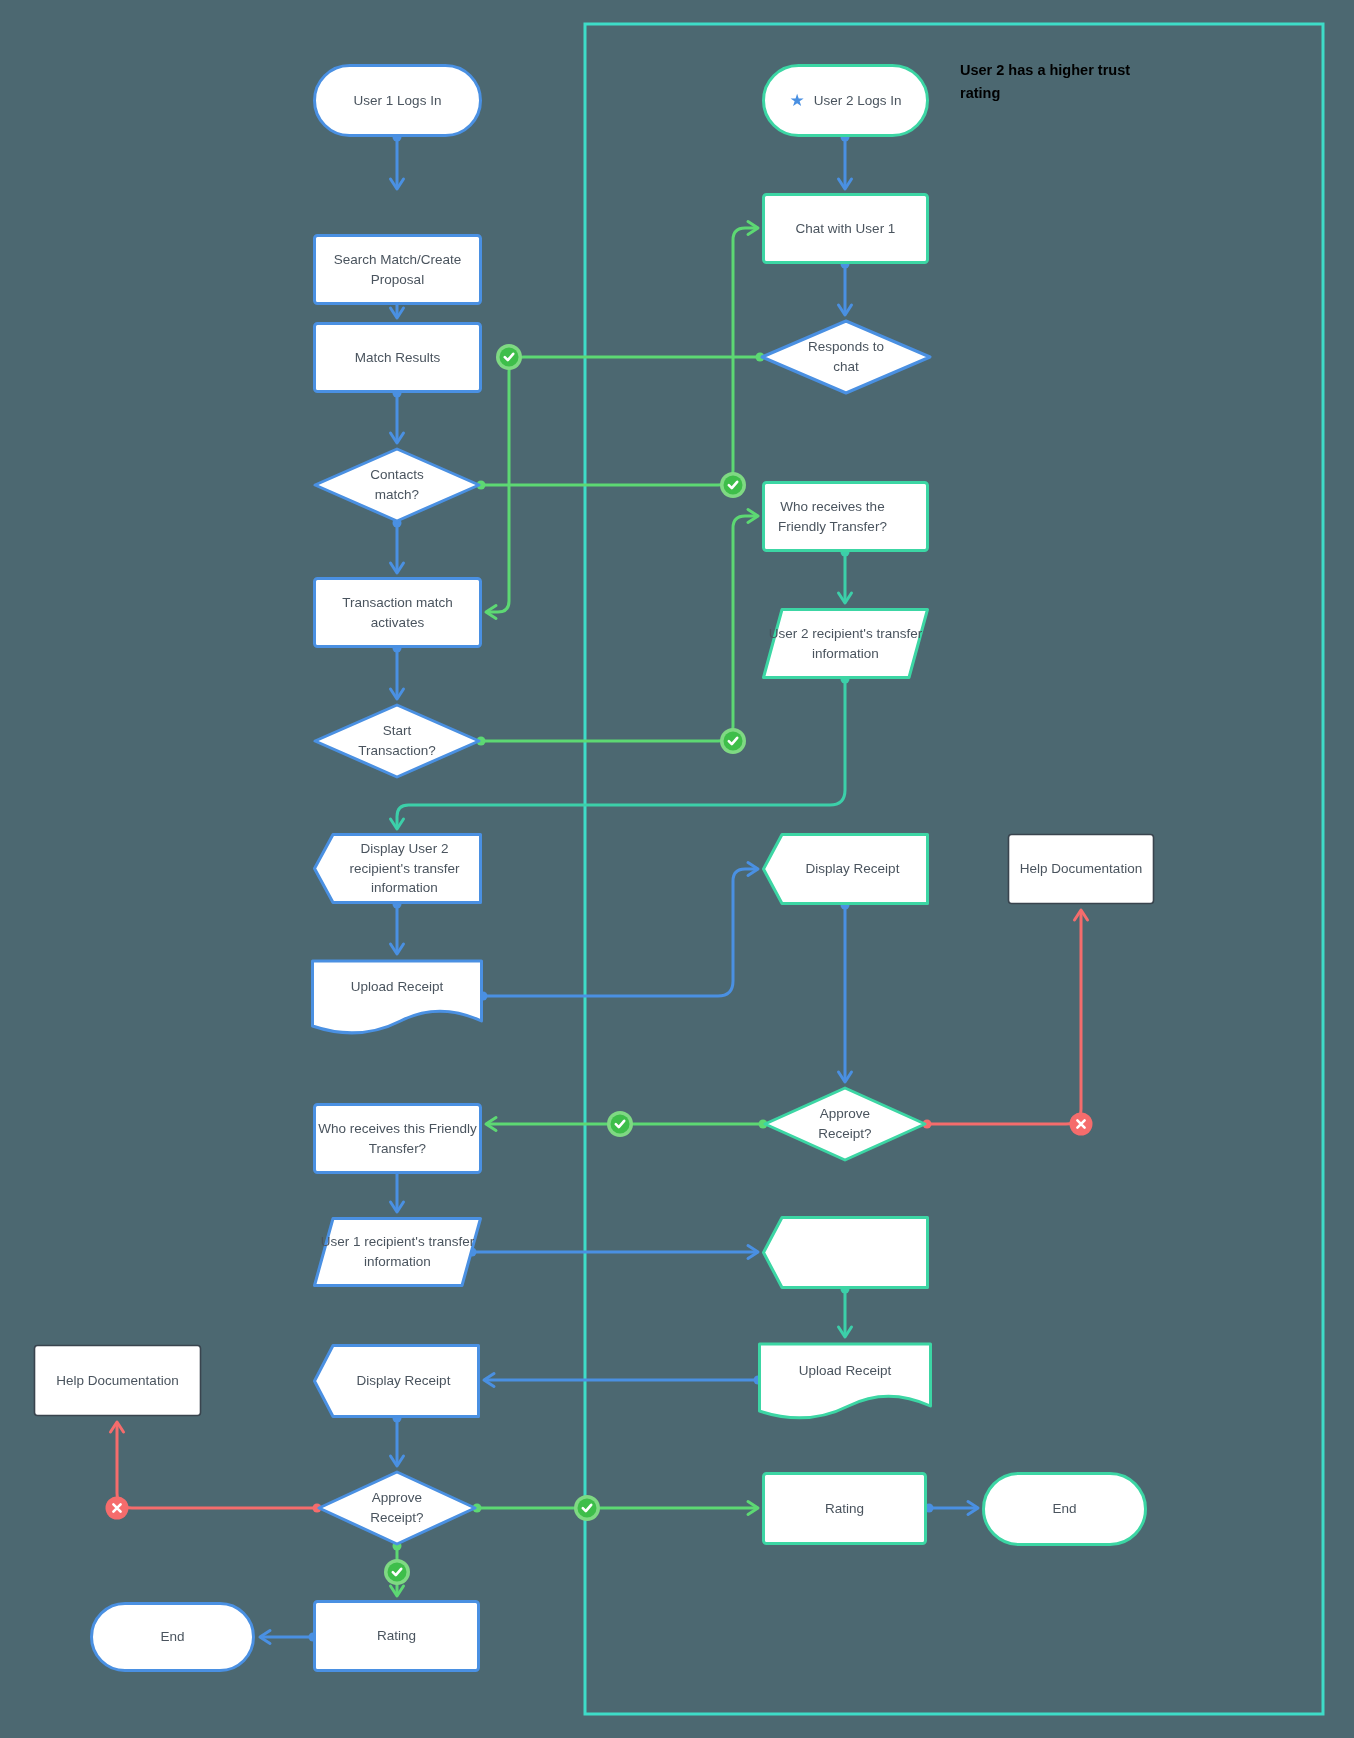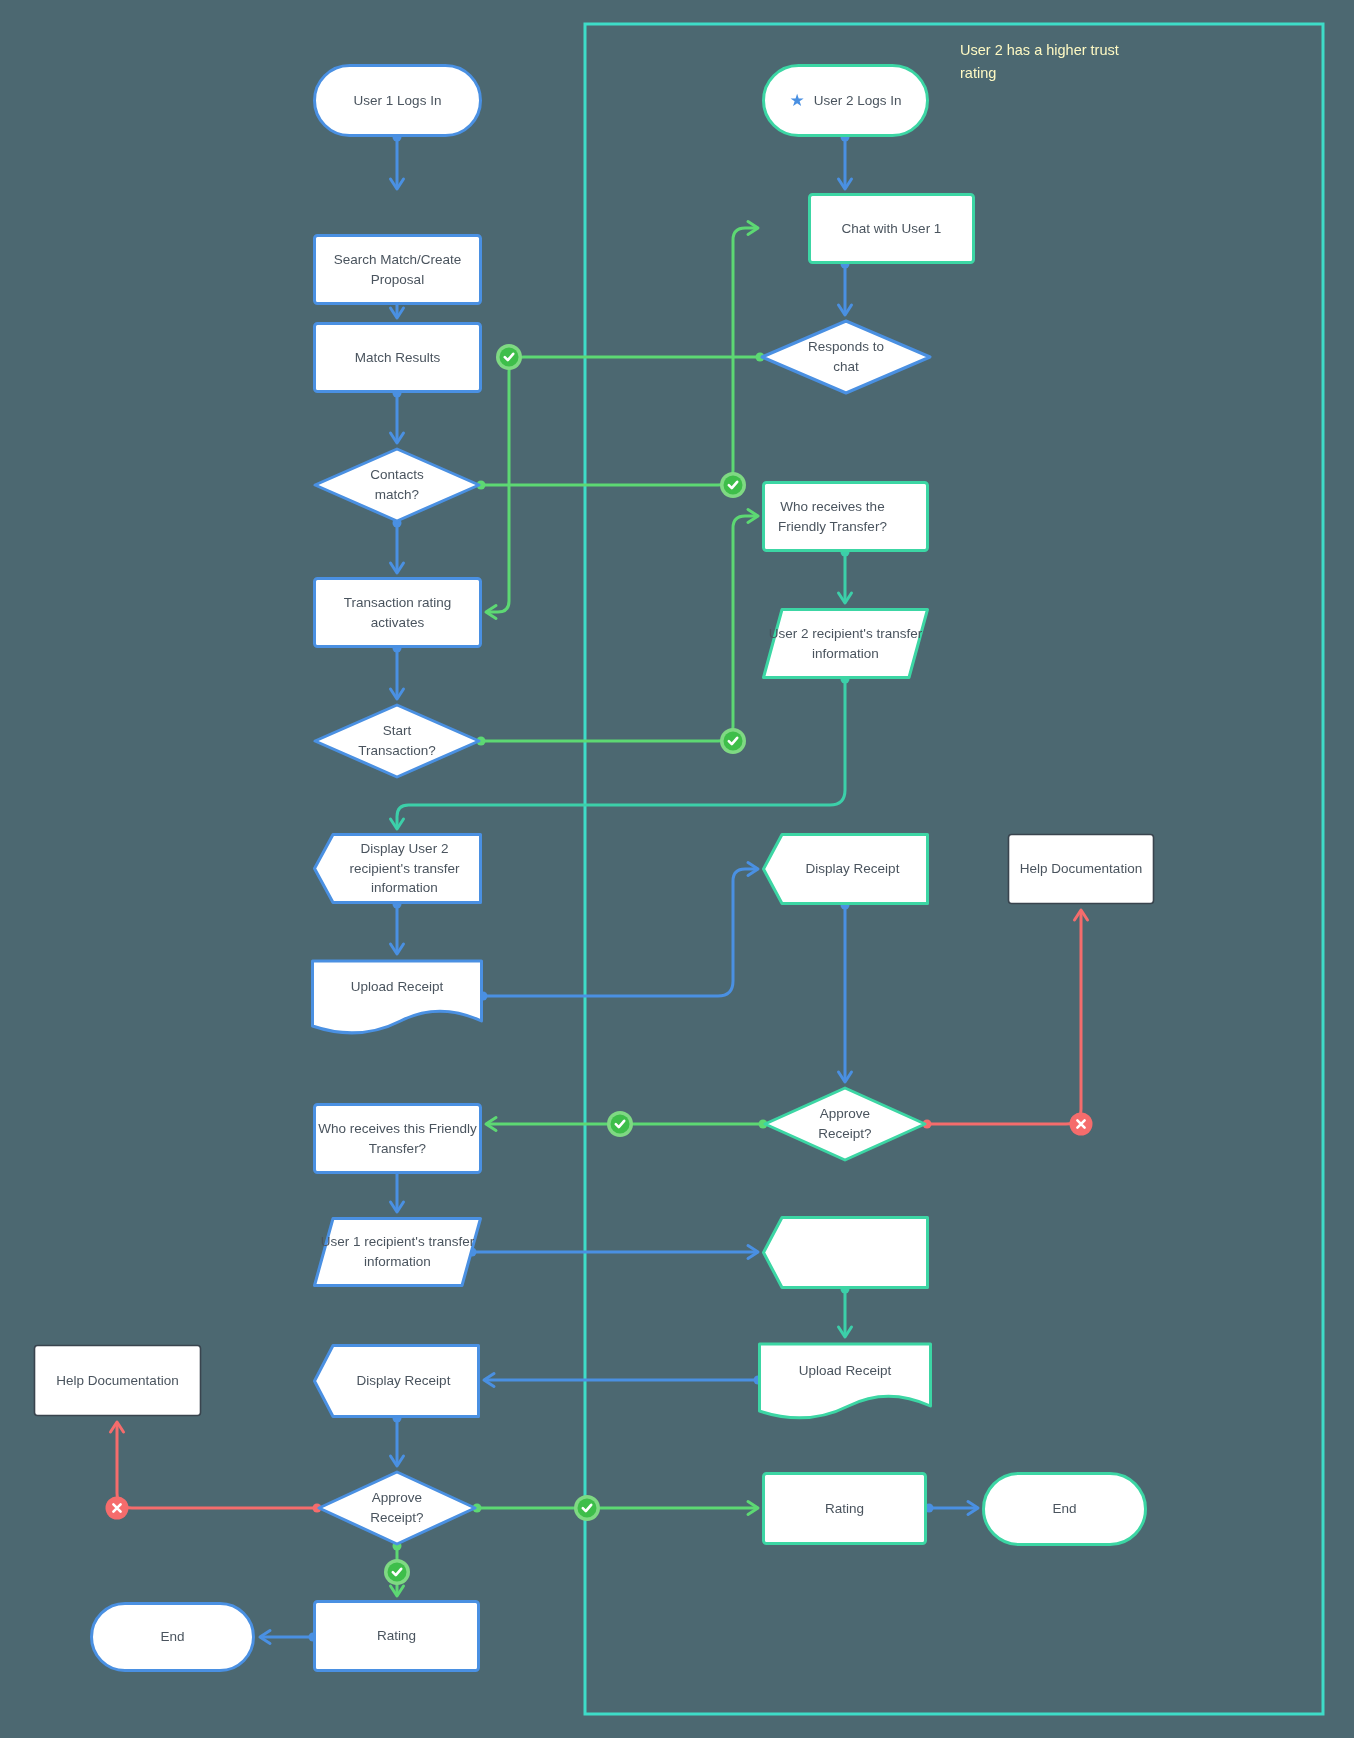--- a/index.html
+++ b/index.html
@@ -10,22 +10,22 @@
   .node > svg{position:absolute;left:0;top:0;}
   .label{position:relative;z-index:2;width:100%;text-align:center;font-size:13.5px;
          line-height:1.45;color:#4A545E;padding:0 3px;box-sizing:border-box;
          display:flex;align-items:center;justify-content:center;gap:9px;flex-wrap:wrap;}
   .label .txt{display:inline-block;width:100%;}
   .n-decision .label{padding:0 36px;}
   .n-document .label{padding-bottom:18px;}
   .n-display  .label{padding-left:17px;}
   .n-terminator .label .txt{width:auto;}
   .star{font-size:17px;color:#4A90E2;line-height:1;}
-  .annotation{position:absolute;left:960px;top:39px;width:192px;font-size:14.5px;
-              font-weight:400;color:#fef9c3;line-height:1.6;}
+  .annotation{position:absolute;left:960px;top:59px;width:192px;font-size:14.5px;
+              font-weight:700;color:#000000;line-height:1.6;}
 </style>
 </head>
 <body>
 
 <div class="canvas">
   <svg id="edge-layer" width="1354" height="1738">
       <defs>
         <marker id="arr-blue" viewBox="-12 -12 24 24" refX="0" refY="0" markerWidth="24" markerHeight="24" markerUnits="userSpaceOnUse" orient="auto">
           <path d="M-9,-6.5 L1,0 L-9,6.5" fill="none" stroke="#4A90E2" stroke-width="3" stroke-linecap="round" stroke-linejoin="round"></path>
         </marker>
@@ -126,21 +126,21 @@
         </svg>
         <div class="label">
           <span class="txt">Contacts match?</span>
         </div>
       </div>
       <div class="node n-process" style="left: 313px; top: 577px; width: 169px; height: 71px;">
         <svg width="169" height="71" style="overflow: visible;">
           <rect x="1.5" y="1.5" width="166" height="68" rx="3" fill="#FFFFFF" stroke="#4A90E2" stroke-width="3" stroke-linejoin="round"></rect>
         </svg>
         <div class="label">
-          <span class="txt">Transaction rating activates</span>
+          <span class="txt">Transaction match activates</span>
         </div>
       </div>
       <div class="node n-decision" style="left: 313px; top: 703px; width: 168px; height: 76px;">
         <svg width="168" height="76" style="overflow: visible;">
           <polygon points="84,2 166,38 84,74 2,38" fill="#FFFFFF" stroke="#4A90E2" stroke-width="3" stroke-linejoin="round"></polygon>
         </svg>
         <div class="label">
           <span class="txt">Start Transaction?</span>
         </div>
       </div>
@@ -218,21 +218,21 @@
       </div>
       <div class="node n-terminator" style="left: 762px; top: 64px; width: 167px; height: 73px;">
         <svg width="167" height="73" style="overflow: visible;">
           <rect x="1.5" y="1.5" width="164" height="70" rx="35" fill="#FFFFFF" stroke="#3CD6A4" stroke-width="3" stroke-linejoin="round"></rect>
         </svg>
         <div class="label">
           <span class="star">★</span>
           <span class="txt">User 2 Logs In</span>
         </div>
       </div>
-      <div class="node n-process" style="left: 762px; top: 193px; width: 167px; height: 71px; margin-left: 46px;">
+      <div class="node n-process" style="left: 762px; top: 193px; width: 167px; height: 71px;">
         <svg width="167" height="71" style="overflow: visible;">
           <rect x="1.5" y="1.5" width="164" height="68" rx="3" fill="#FFFFFF" stroke="#3CD6A4" stroke-width="3" stroke-linejoin="round"></rect>
         </svg>
         <div class="label">
           <span class="txt">Chat with User 1</span>
         </div>
       </div>
       <div class="node n-decision" style="left: 760px; top: 319px; width: 172px; height: 76px;">
         <svg width="172" height="76" style="overflow: visible;">
           <polygon points="86,2 170,38 86,74 2,38" fill="#FFFFFF" stroke="#4A90E2" stroke-width="3" stroke-linejoin="round"></polygon>

